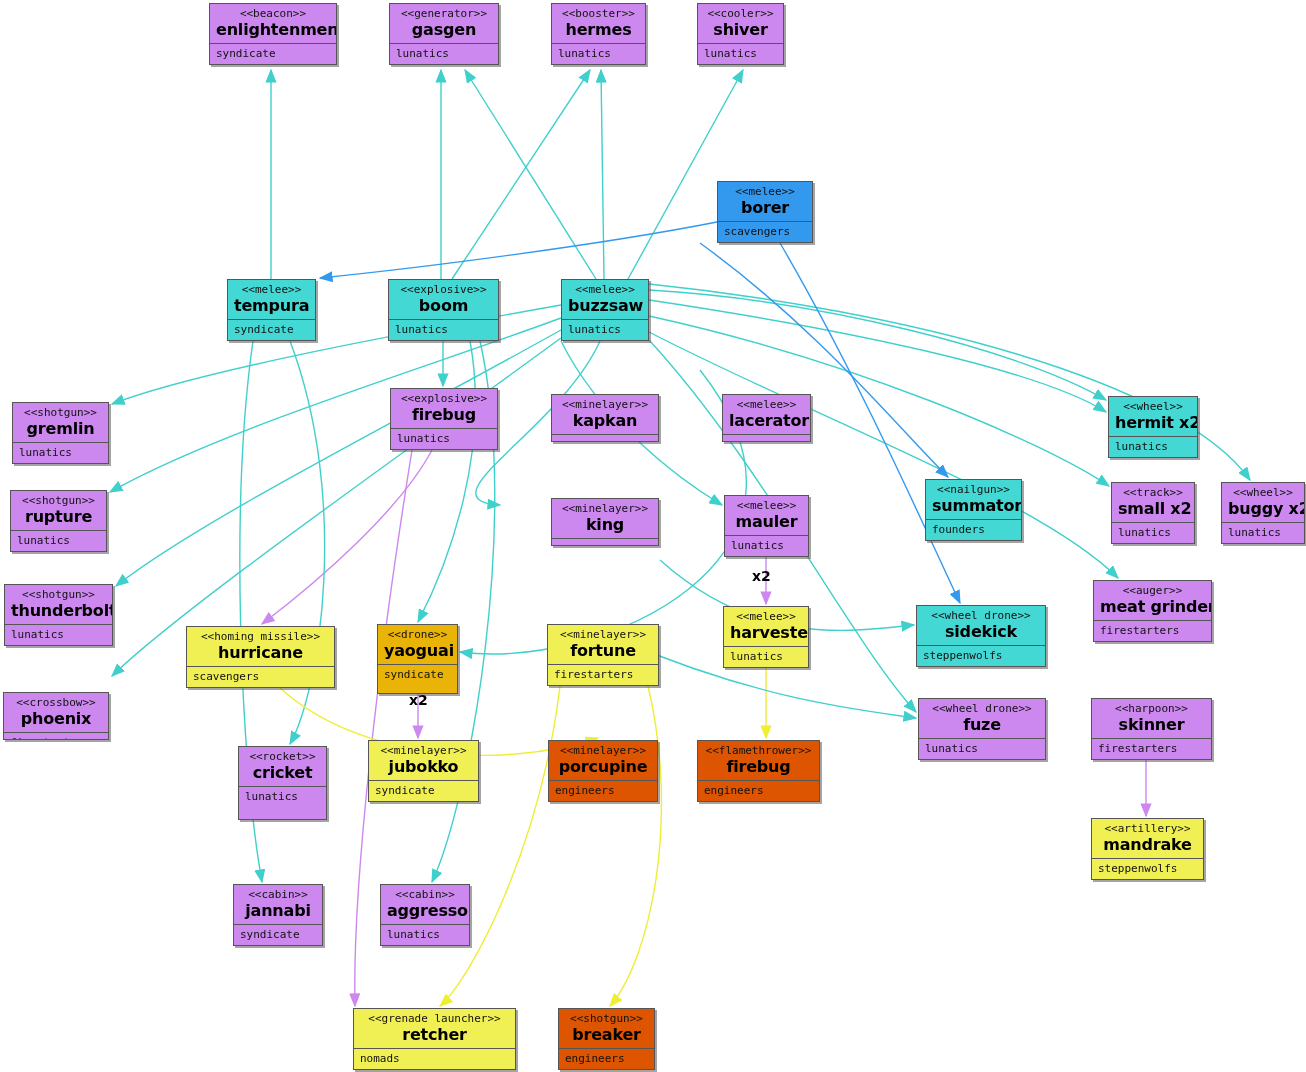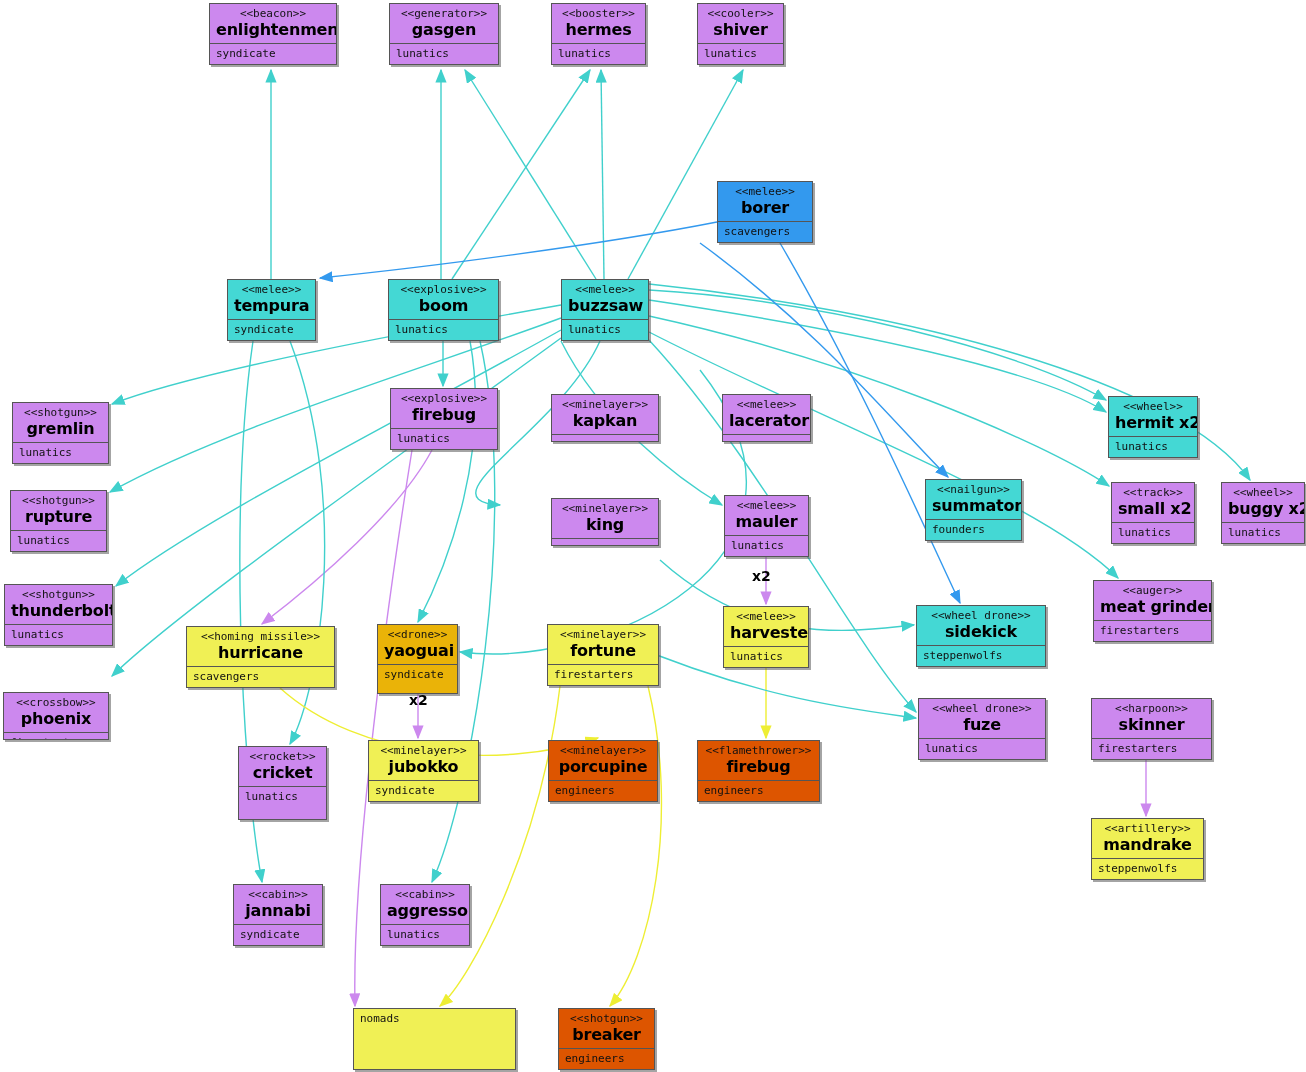--- a/index.html
+++ b/index.html
@@ -366,20 +366,24 @@
         <div class="foot">syndicate</div>
       </div>
       <div class="node" style="left: 380px; top: 884px; width: 90px; height: 62px; background: rgb(204, 136, 238);">
         <div class="head">
           <div class="stereo">&lt;&lt;cabin&gt;&gt;</div>
           <div class="title">aggressor</div>
         </div>
         <div class="foot">lunatics</div>
       </div>
       <div class="node" style="left: 353px; top: 1008px; width: 163px; height: 62px; background: rgb(240, 240, 85);">
+        <div class="head">
+          <div class="stereo">&lt;&lt;grenade launcher&gt;&gt;</div>
+          <div class="title">retcher</div>
+        </div>
         <div class="foot">nomads</div>
       </div>
       <div class="node" style="left: 558px; top: 1008px; width: 97px; height: 62px; background: rgb(221, 85, 0);">
         <div class="head">
           <div class="stereo">&lt;&lt;shotgun&gt;&gt;</div>
           <div class="title">breaker</div>
         </div>
         <div class="foot">engineers</div>
       </div>
     </div>

